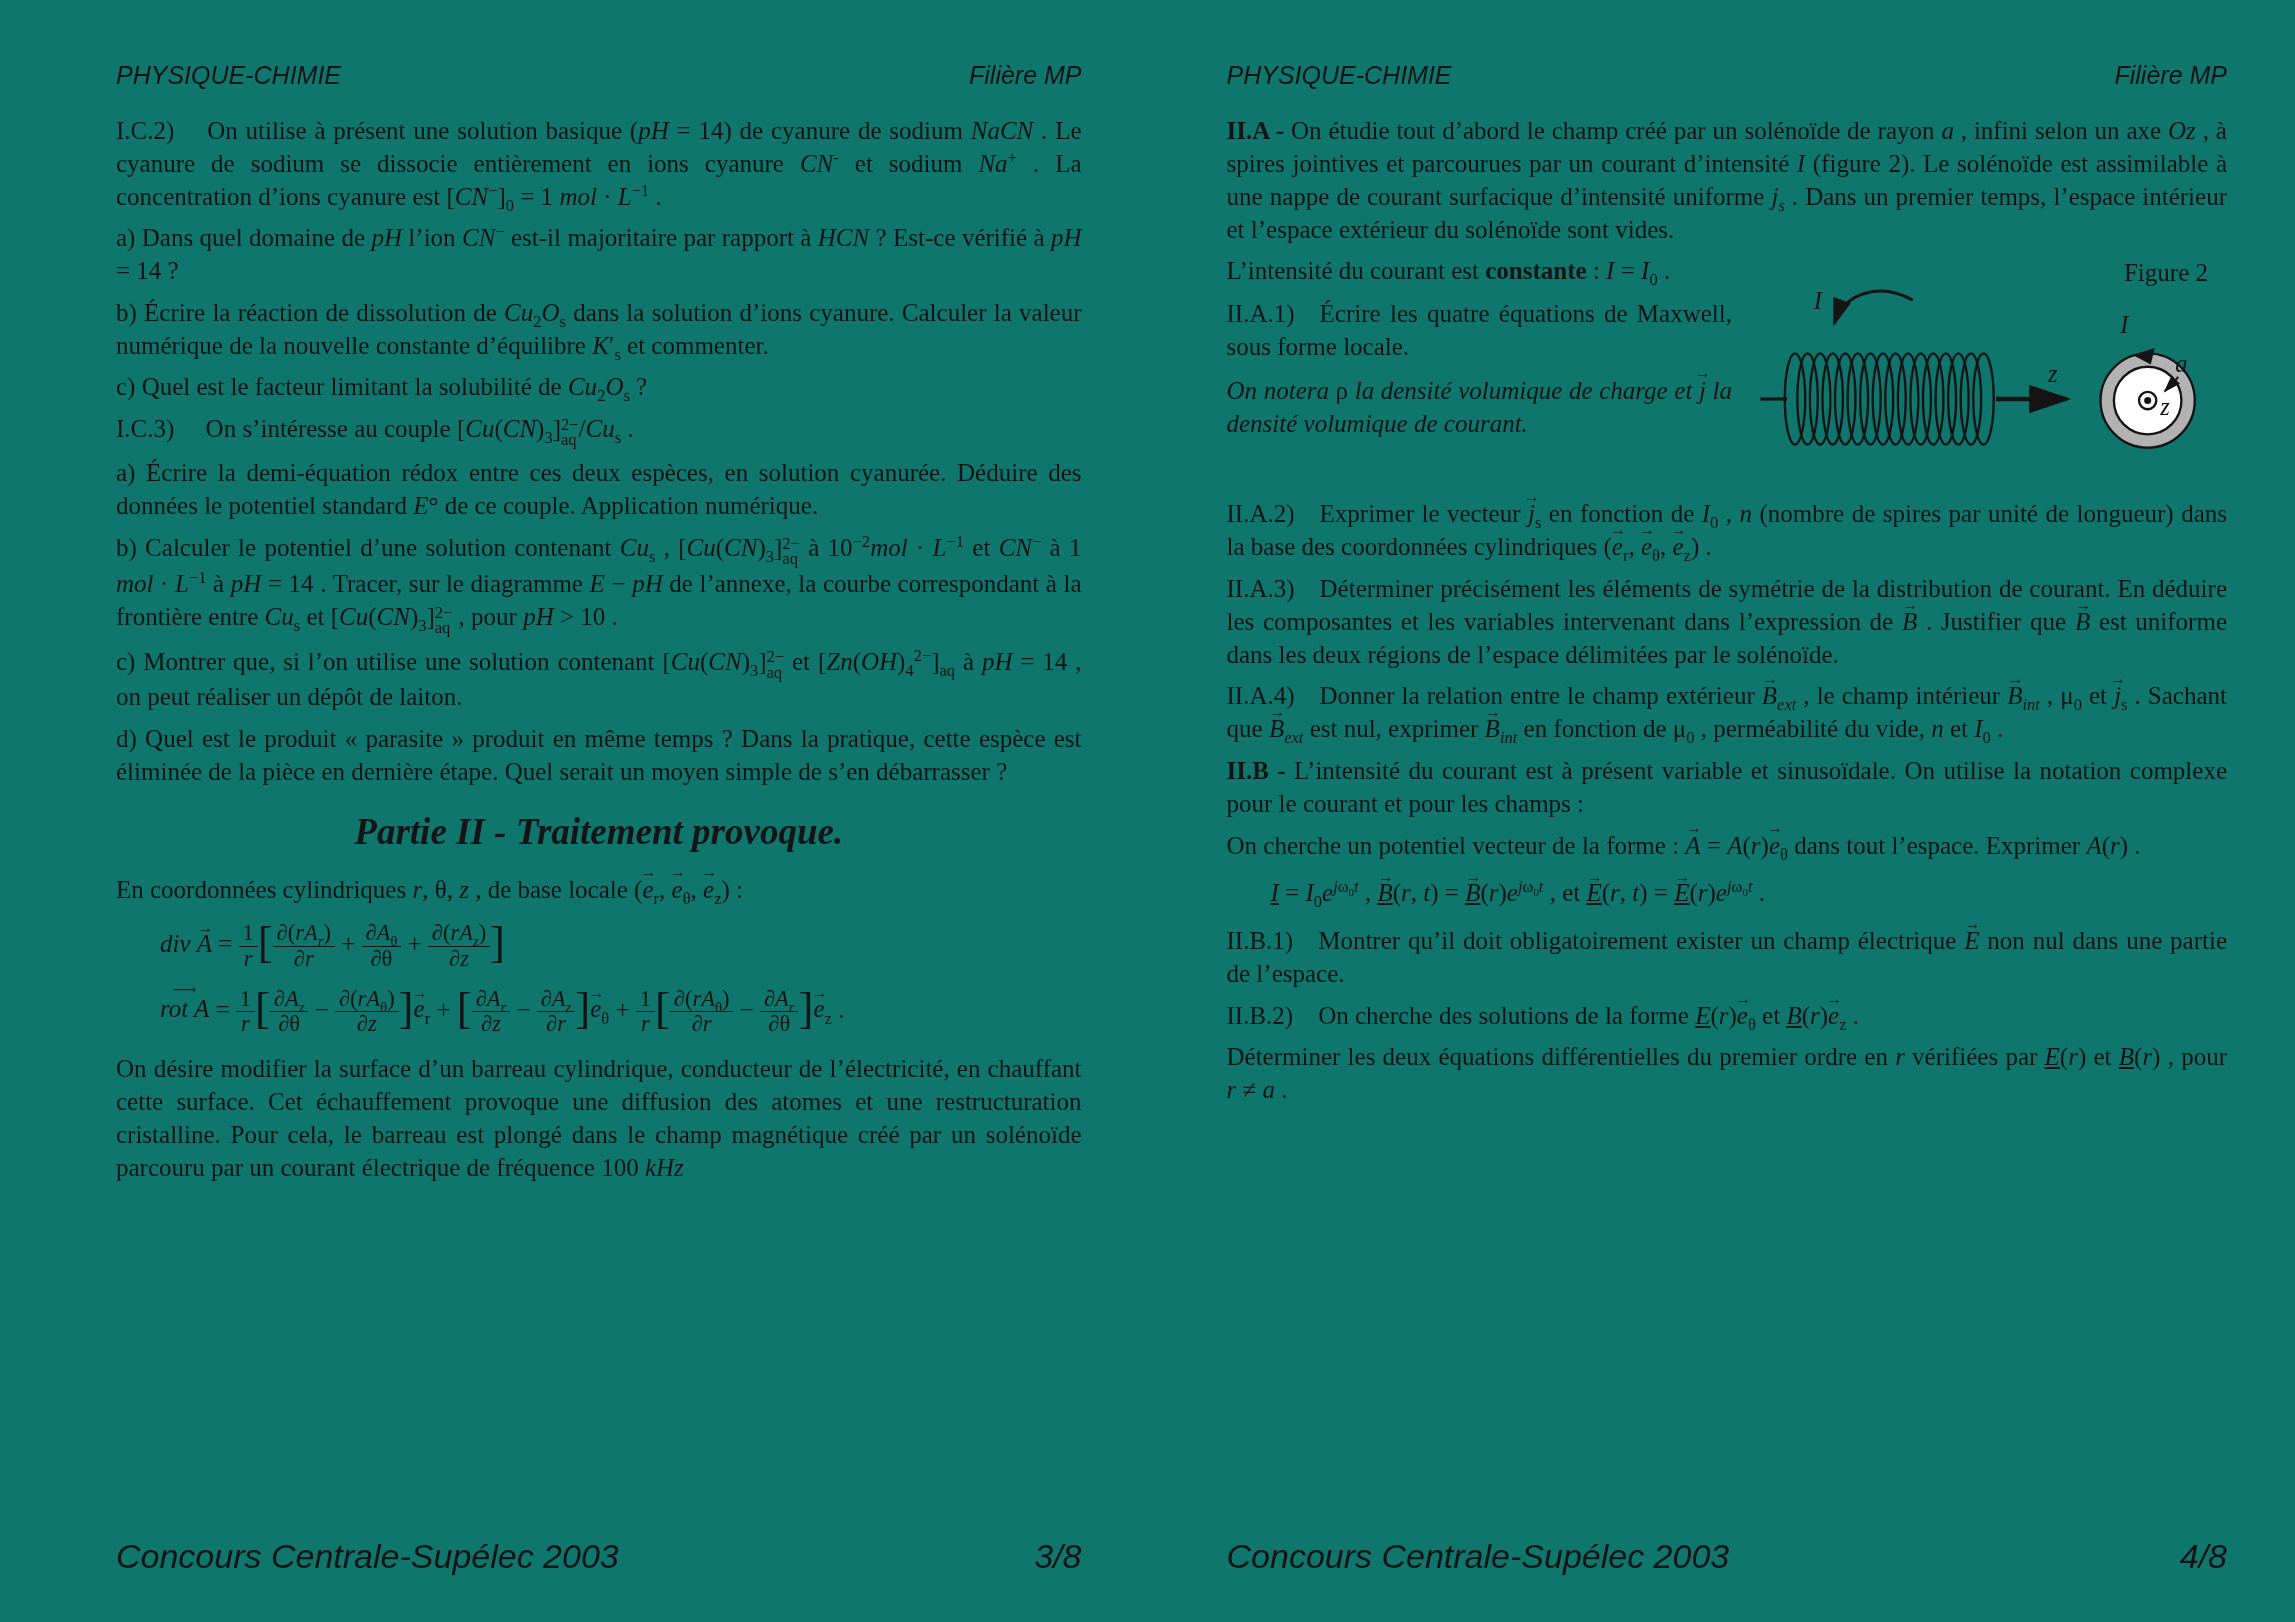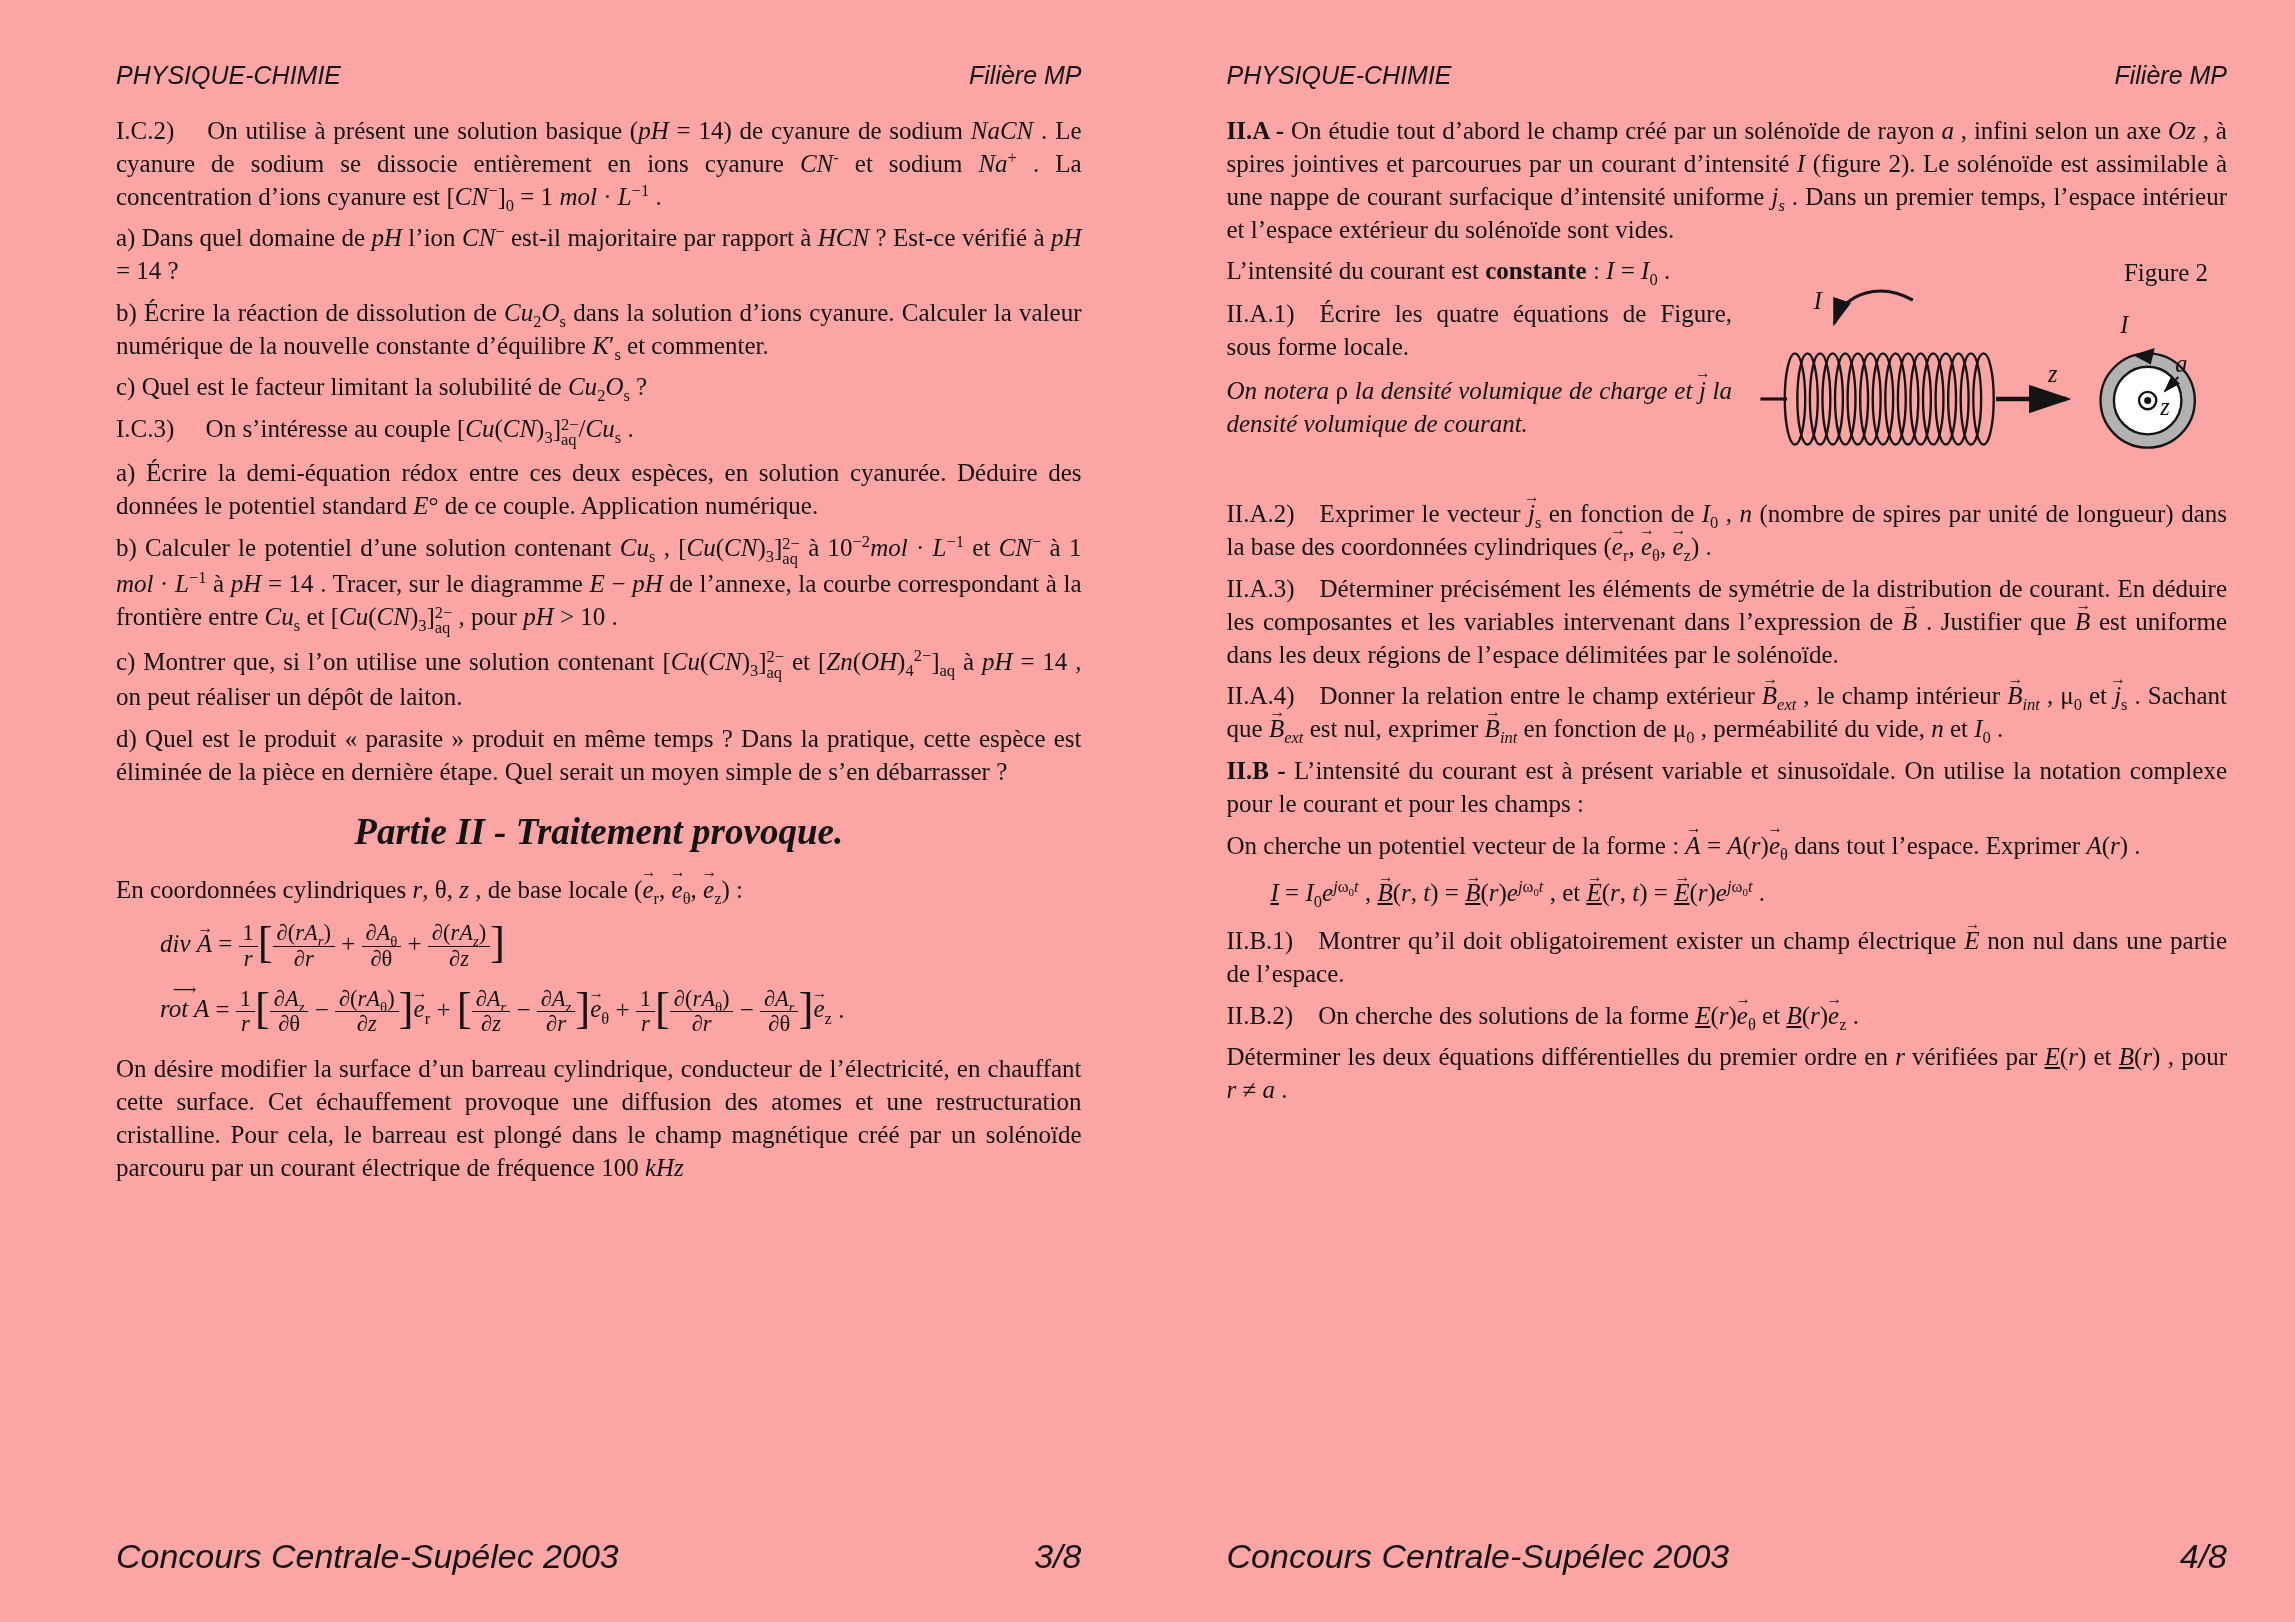--- a/index.html
+++ b/index.html
@@ -1,18 +1,18 @@
 <!DOCTYPE html>
 <html style="font-size:12.6px"><head>
 <meta charset="utf-8">
 <style>
   *{margin:0;padding:0;box-sizing:border-box;}
   html,body{background:#ffffff;}
   body{width:2295px;height:1623px;font-family:"Liberation Serif","DejaVu Serif",serif;color:#141414;}
-  .spread{display:flex;width:2295px;height:1623px;background:#fca5a5;}
+  .spread{display:flex;width:2295px;height:1623px;background:#0f766e;}
   .page{width:1148px;height:1623px;position:relative;}
   .page-left{padding:61px 66px 94px 116px;}
   .page-right{padding:61px 68px 94px 79px;}
   .pg-header{display:flex;justify-content:space-between;align-items:baseline;
     font-family:"Liberation Sans","DejaVu Sans",sans-serif;font-style:italic;font-size:25px;margin-bottom:23.6px;}
   .body-text{font-size:25px;line-height:1.32;text-align:justify;margin-top:16px;}
   p.para{margin-bottom:8.6px;}
   .part-title{font-size:37px;font-style:italic;font-weight:bold;text-align:center;margin:23.6px 0 20.4px 0;line-height:1.1;}
   .display{margin:15.7px 0 15.7px 44px;text-align:left;line-height:1.25;}
   .frac{display:inline-block;vertical-align:middle;text-align:center;line-height:1.08;font-size:0.9em;}
@@ -129,21 +129,21 @@
               <text x="470" y="66">I</text>
               <circle cx="505" cy="152" r="11" fill="none" stroke="#141414" stroke-width="3"></circle>
               <circle cx="505" cy="152" r="4.5" fill="#141414"></circle>
               <text x="521" y="170">z</text>
               <text x="540" y="116">a</text>
               <line x1="544" y1="122" x2="527" y2="140" stroke="#141414" stroke-width="2.5" marker-end="url(#ah)"></line>
             </g>
           </svg>
         </div>
         <p class="para">L’intensité du courant est <b>constante</b> : <i>I</i> = <i>I</i><sub>0</sub> .</p>
-        <p class="para">II.A.1) Écrire les quatre équations de Figure, sous forme locale.</p>
+        <p class="para">II.A.1) Écrire les quatre équations de Maxwell, sous forme locale.</p>
         <p class="para"><i>On notera</i> ρ <i>la densité volumique de charge et</i> <span class="v"><i>j</i></span> <i>la densité volumique de courant.</i></p>
       </div>
 
       <p class="para">II.A.2) Exprimer le vecteur <span class="v"><i>j</i></span><sub>s</sub> en fonction de <i>I</i><sub>0</sub> , <i>n</i> (nombre de spires par unité de longueur) dans la base des coordonnées cylindriques (<span class="v"><i>e</i></span><sub>r</sub>, <span class="v"><i>e</i></span><sub>θ</sub>, <span class="v"><i>e</i></span><sub>z</sub>) .</p>
       <p class="para">II.A.3) Déterminer précisément les éléments de symétrie de la distribution de courant. En déduire les composantes et les variables intervenant dans l’expression de <span class="v"><i>B</i></span> . Justifier que <span class="v"><i>B</i></span> est uniforme dans les deux régions de l’espace délimitées par le solénoïde.</p>
       <p class="para">II.A.4) Donner la relation entre le champ extérieur <span class="v"><i>B</i></span><sub><i>ext</i></sub> , le champ intérieur <span class="v"><i>B</i></span><sub><i>int</i></sub> , μ<sub>0</sub> et <span class="v"><i>j</i></span><sub>s</sub> . Sachant que <span class="v"><i>B</i></span><sub><i>ext</i></sub> est nul, exprimer <span class="v"><i>B</i></span><sub><i>int</i></sub> en fonction de μ<sub>0</sub> , perméabilité du vide, <i>n</i> et <i>I</i><sub>0</sub> .</p>
       <p class="para"><b>II.B -</b> L’intensité du courant est à présent variable et sinusoïdale. On utilise la notation complexe pour le courant et pour les champs :</p>
       <p class="para">On cherche un potentiel vecteur de la forme : <span class="v"><i>A</i></span> = <i>A</i>(<i>r</i>)<span class="v"><i>e</i></span><sub>θ</sub> dans tout l’espace. Exprimer <i>A</i>(<i>r</i>) .</p>
 
       <div class="display"><u><i>I</i></u> = <i>I</i><sub>0</sub><i>e</i><sup><i>j</i>ω<sub>0</sub><i>t</i></sup> , <span class="v"><u><i>B</i></u></span>(<i>r</i>, <i>t</i>) = <span class="v"><u><i>B</i></u></span>(<i>r</i>)<i>e</i><sup><i>j</i>ω<sub>0</sub><i>t</i></sup> , et <span class="v"><u><i>E</i></u></span>(<i>r</i>, <i>t</i>) = <span class="v"><u><i>E</i></u></span>(<i>r</i>)<i>e</i><sup><i>j</i>ω<sub>0</sub><i>t</i></sup> .</div>

